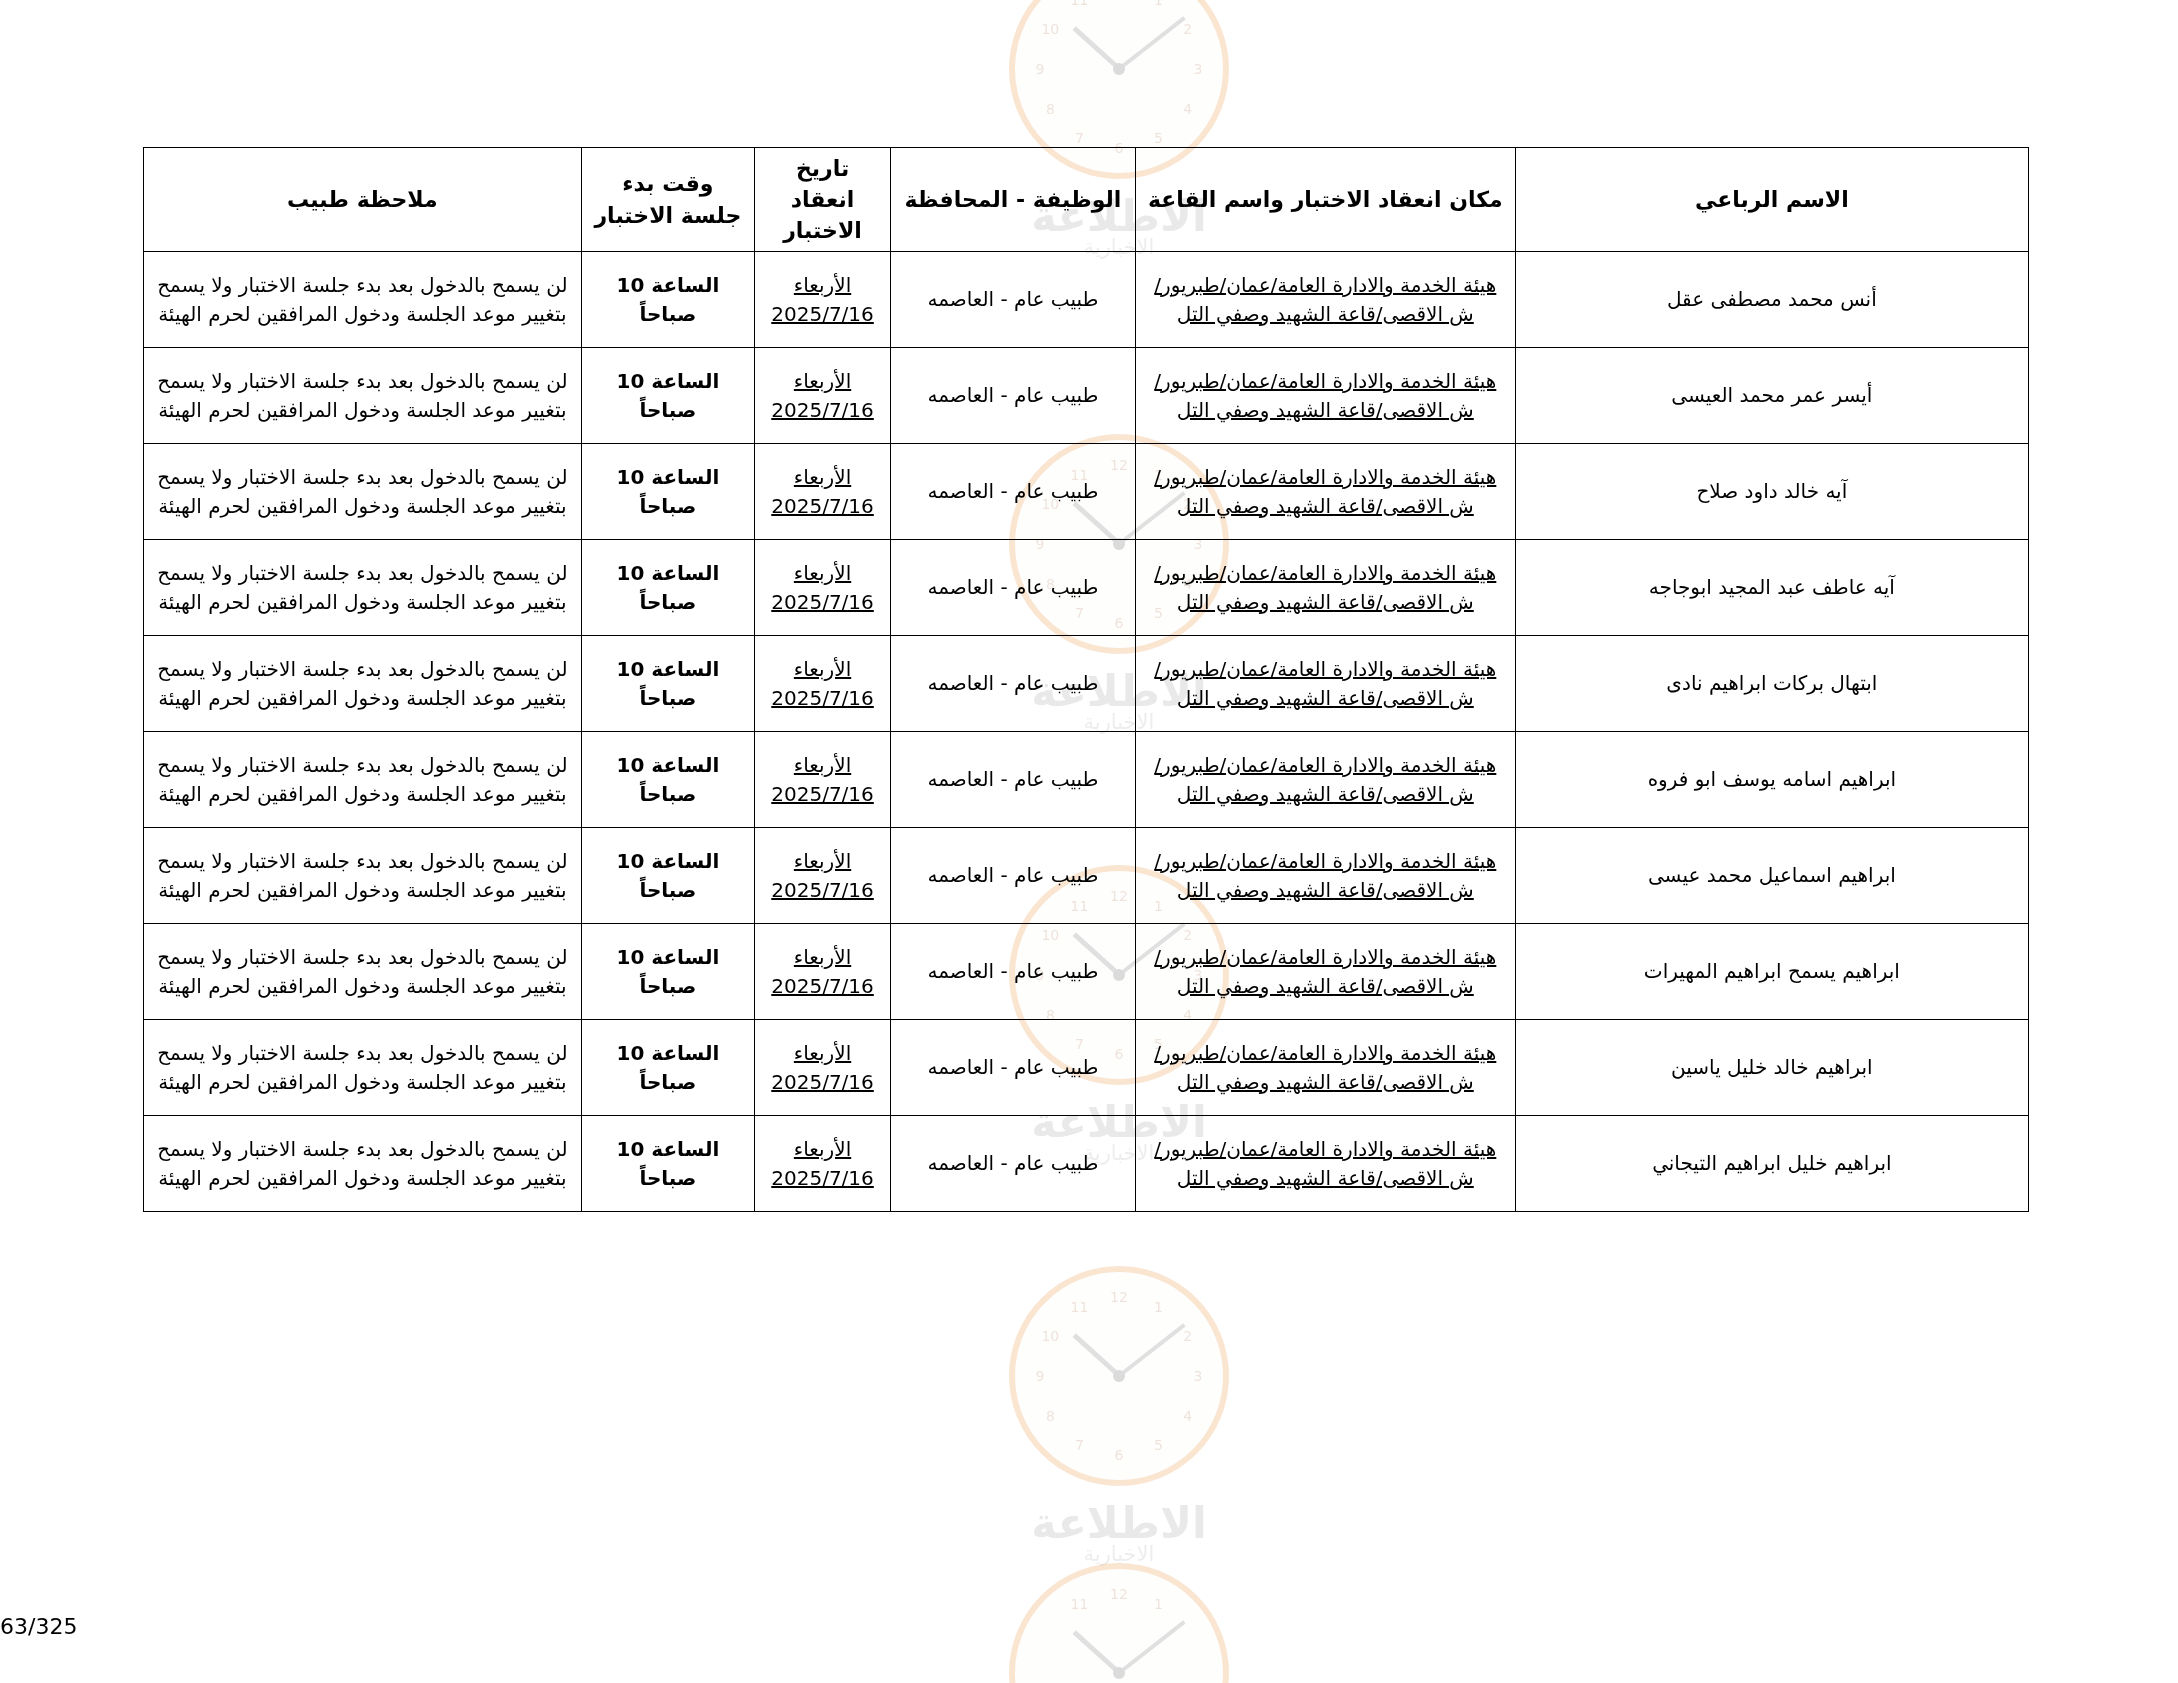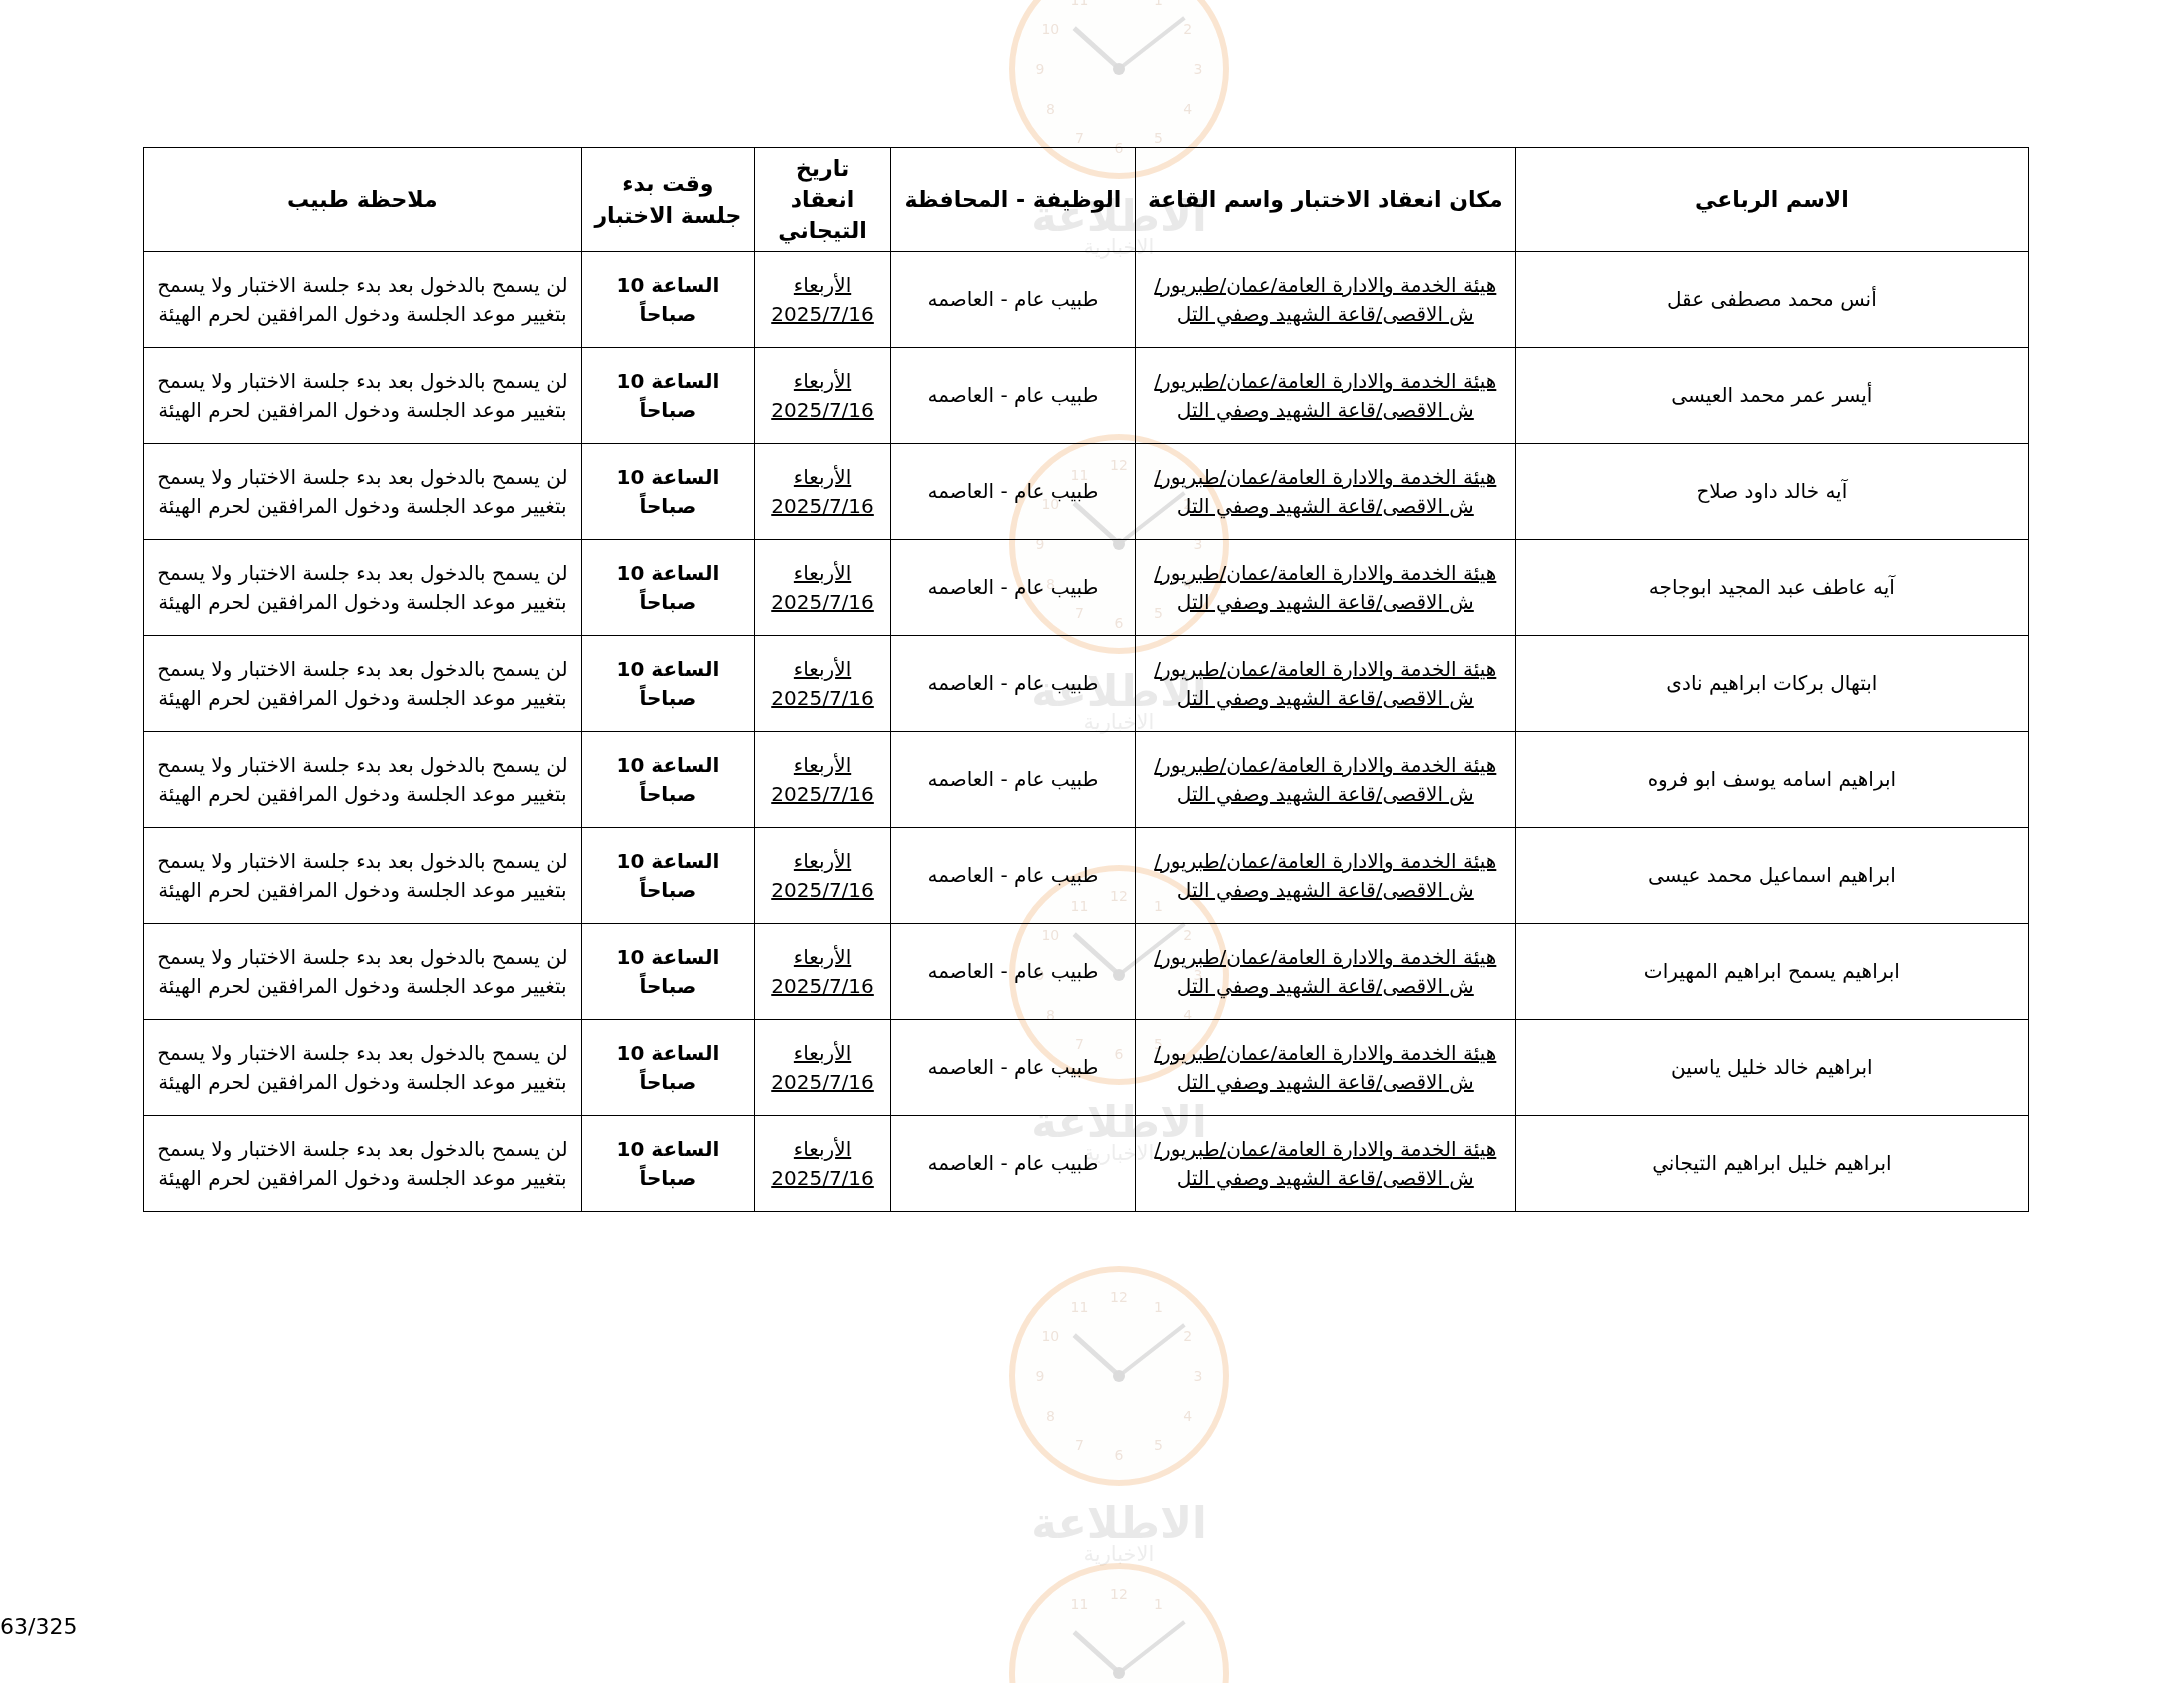--- a/index.html
+++ b/index.html
@@ -259,21 +259,21 @@
         <col class="c-job">
       <col class="c-date">
         <col class="c-time">
         <col class="c-note">
     </colgroup>
     <thead>
       <tr>
         <th>الاسم الرباعي</th>
         <th>مكان انعقاد الاختبار واسم القاعة</th>
         <th>الوظيفة - المحافظة</th>
-        <th>تاريخ انعقاد التيجاني</th>
+        <th>تاريخ انعقاد الاختبار</th>
         <th>وقت بدء جلسة الاختبار</th>
         <th>ملاحظة طبيب</th>
       </tr>
     </thead>
     <tbody>
       <tr>
         <td class="name">أنس محمد مصطفى عقل</td>
         <td class="place">هيئة الخدمة والادارة العامة/عمان/طبريور/ش الاقصى/قاعة الشهيد وصفي التل</td>
         <td class="job">طبيب عام - العاصمه</td>
         <td class="date">الأربعاء 2025/7/16</td>

